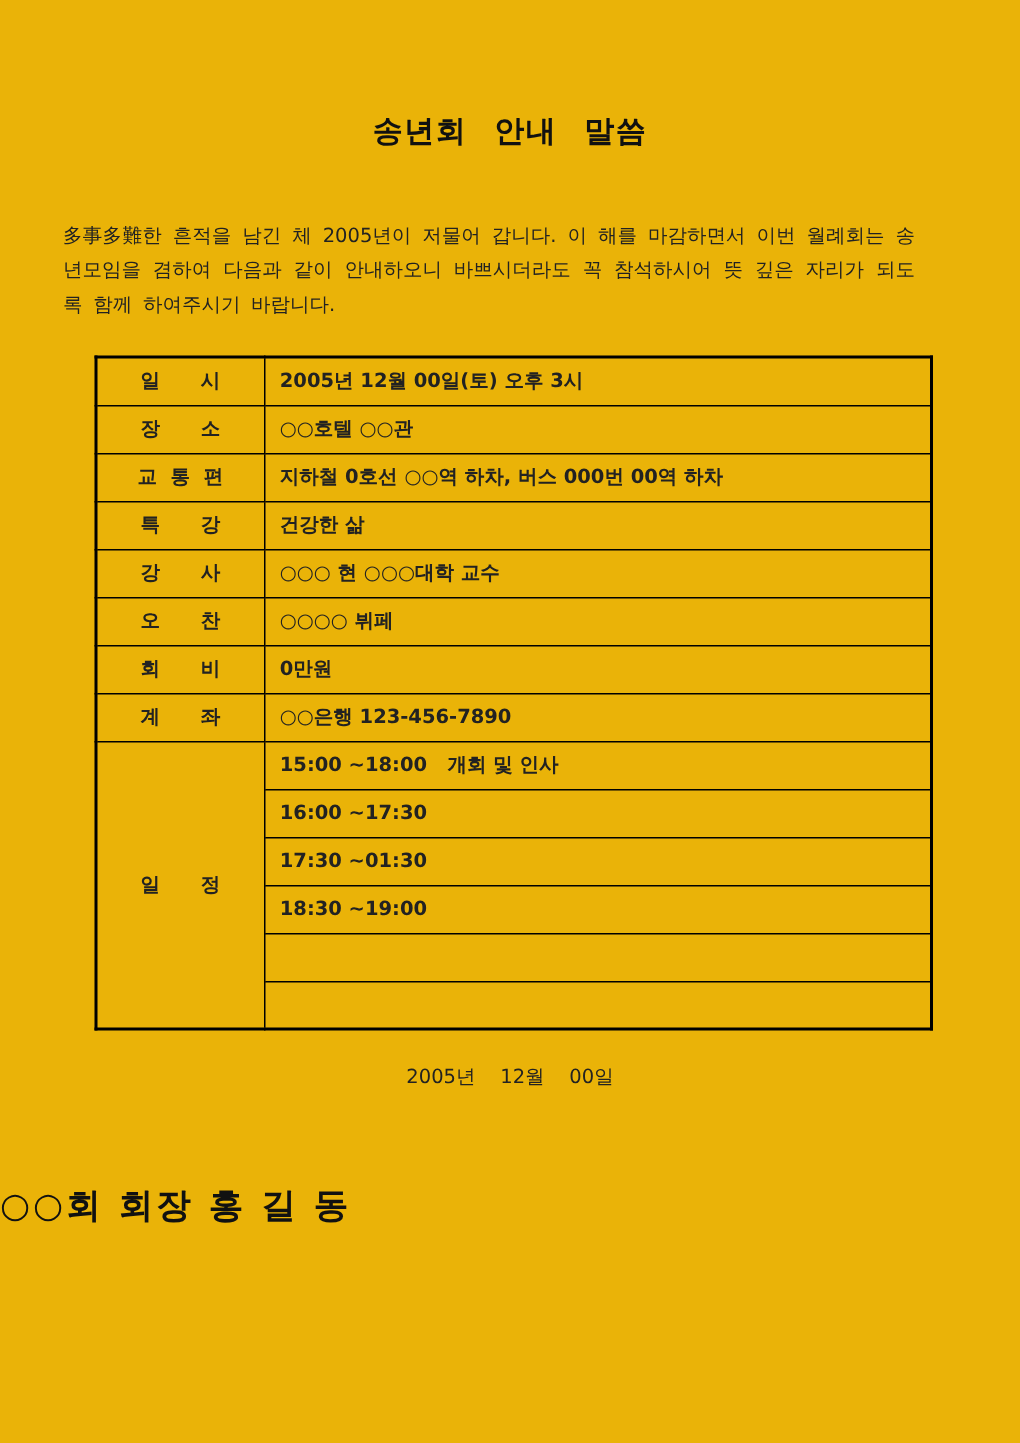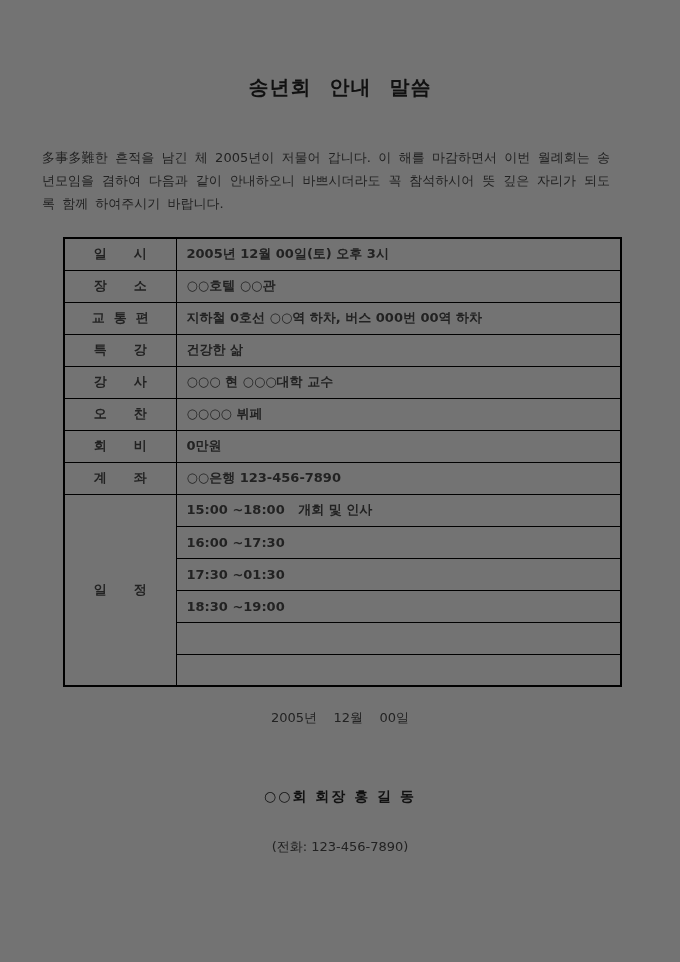--- a/index.html
+++ b/index.html
@@ -5,21 +5,21 @@
   * { margin: 0; padding: 0; box-sizing: border-box; }
   html, body {
     width: 680px; height: 962px;
     background: #ffffff;
     font-family: "DejaVu Sans", "Liberation Sans", sans-serif;
     color: #1a1a1a;
   }
   .page {
     position: relative;
     width: 680px; height: 962px;
-    background: #737373;
+    background: #eab308;
     overflow: hidden;
   }
   .title {
     position: absolute;
     top: 74px; left: 0; width: 100%;
     text-align: center;
     font-size: 20px;
     font-weight: bold;
     letter-spacing: 1px;
     word-spacing: 10px;
@@ -65,22 +65,21 @@
     position: absolute;
     top: 709px; left: 0; width: 100%;
     text-align: center;
     font-size: 13px;
     white-space: pre;
     color: #222;
   }
   .signature-line {
     position: absolute;
     top: 788px; left: 0; width: 100%;
-    text-align: center;
-    font-size: 14px;
+    font-size: 23px;
     font-weight: bold;
     letter-spacing: 2px;
     white-space: pre;
     color: #111;
   }
   .phone-line {
     position: absolute;
     top: 838px; left: 0; width: 100%;
     text-align: center;
     font-size: 13px;
@@ -150,15 +149,14 @@
       <tr>
         <td class="value"></td>
       </tr>
     </tbody>
   </table>
 
   <div class="date-line">2005년    12월    00일</div>
 
   <div class="signature-line">○○회 회장 홍 길 동</div>
 
-  <div class="phone-line">(전화: 123-456-7890)</div>
 
 </div>
 
 </body></html>

